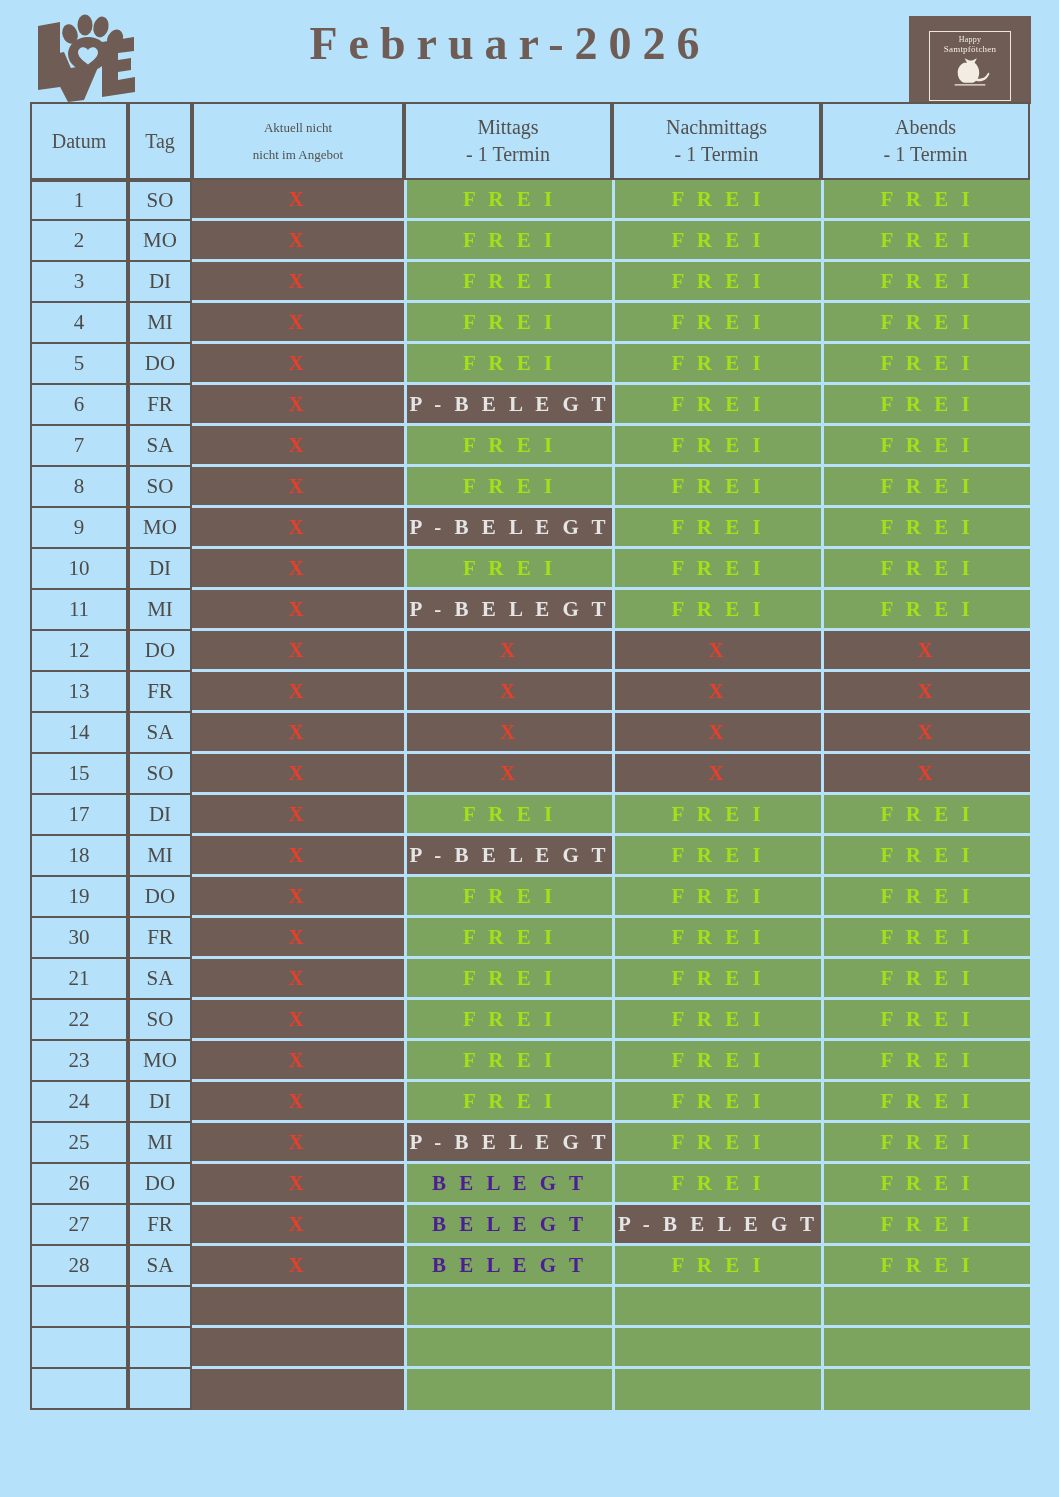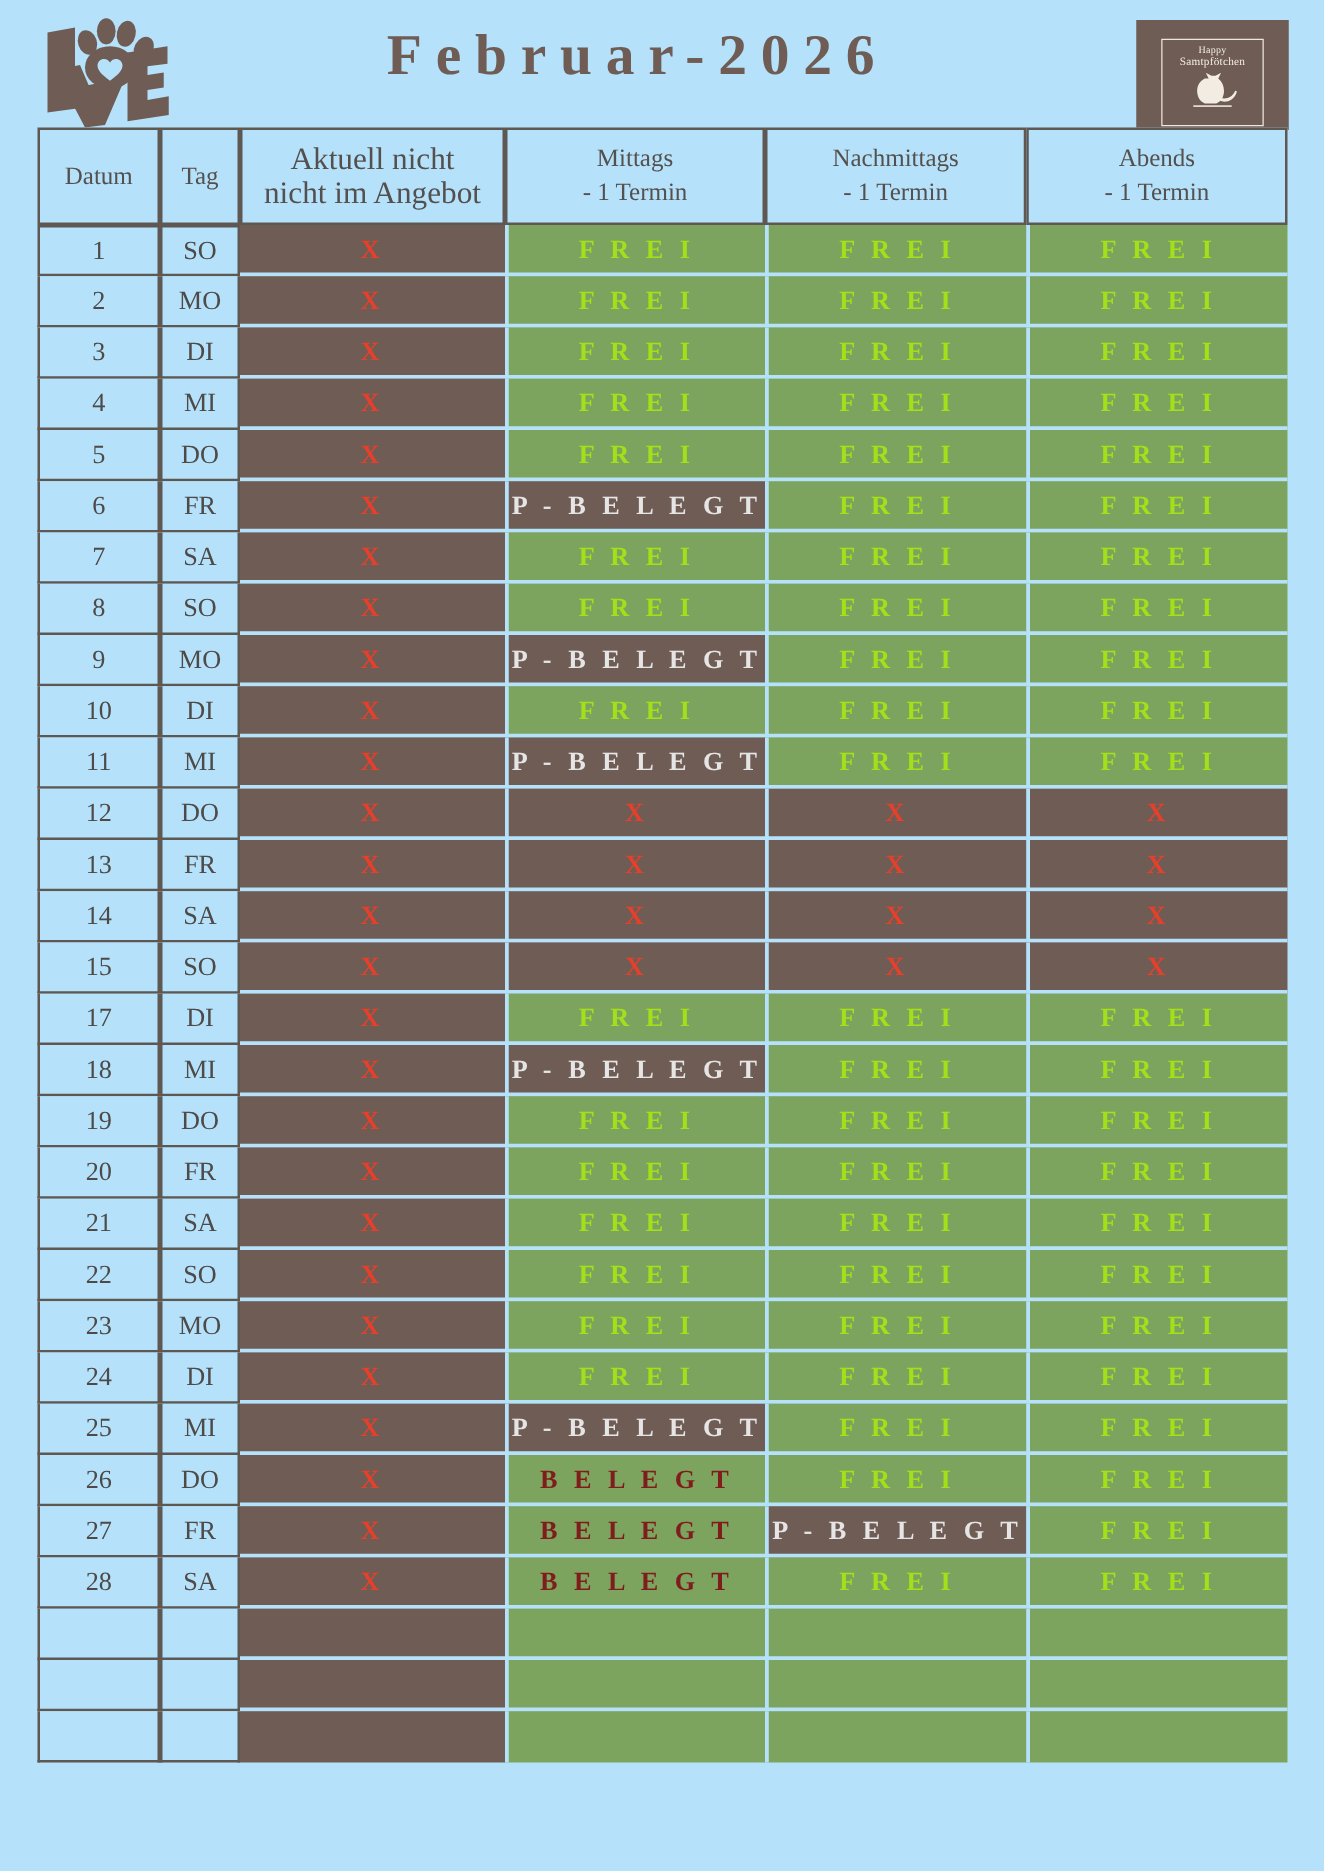--- a/index.html
+++ b/index.html
@@ -122,21 +122,21 @@
     color: #54504e;
     border: 2px solid #5f5752;
     font-family: "Liberation Serif", "DejaVu Serif", serif;
     font-weight: normal;
     font-size: 20px;
     line-height: 27px;
     height: 78px;
     vertical-align: middle;
     padding: 2px 4px;
   }
-  thead th.th-small { font-size: 25px; }
+  thead th.th-small { font-size: 13px; }
 
   
   tbody td {
     height: 41px;
     text-align: center;
     vertical-align: middle;
     font-family: "Liberation Serif", "DejaVu Serif", serif;
   }
 
   td.dcell, td.tcell {
@@ -159,21 +159,21 @@
     letter-spacing: 4px;
   }
   tbody tr:last-child td.slot { border-bottom: none; }
 
   
   td.gapl { border-left: 3px solid #b5e2fa; }
 
   .st-blocked   { background: #6f5c54; color: #e5402c; letter-spacing: 0; font-size: 24px; }
   .st-frei      { background: #7da45f; color: #a2e01a; }
   .st-pbelegt   { background: #6f5c54; color: #e5e5e5; }
-  .st-belegt    { background: #7da45f; color: #7f1d1d; }
+  .st-belegt    { background: #7da45f; color: #4c1d95; }
   .st-emptybrown{ background: #6f5c54; }
   .st-emptygreen{ background: #7da45f; }
 </style>
 </head>
 <body>
 
 <div id="page">
 
   <div class="header">
 
@@ -392,21 +392,21 @@
           </tr>
           <tr>
             <td class="dcell">19</td>
             <td class="tcell">DO</td>
             <td class="slot st-blocked">X</td>
             <td class="slot st-frei gapl">F R E I</td>
             <td class="slot st-frei gapl">F R E I</td>
             <td class="slot st-frei gapl">F R E I</td>
           </tr>
           <tr>
-            <td class="dcell">20</td>
+            <td class="dcell">30</td>
             <td class="tcell">FR</td>
             <td class="slot st-blocked">X</td>
             <td class="slot st-frei gapl">F R E I</td>
             <td class="slot st-frei gapl">F R E I</td>
             <td class="slot st-frei gapl">F R E I</td>
           </tr>
           <tr>
             <td class="dcell">21</td>
             <td class="tcell">SA</td>
             <td class="slot st-blocked">X</td>

